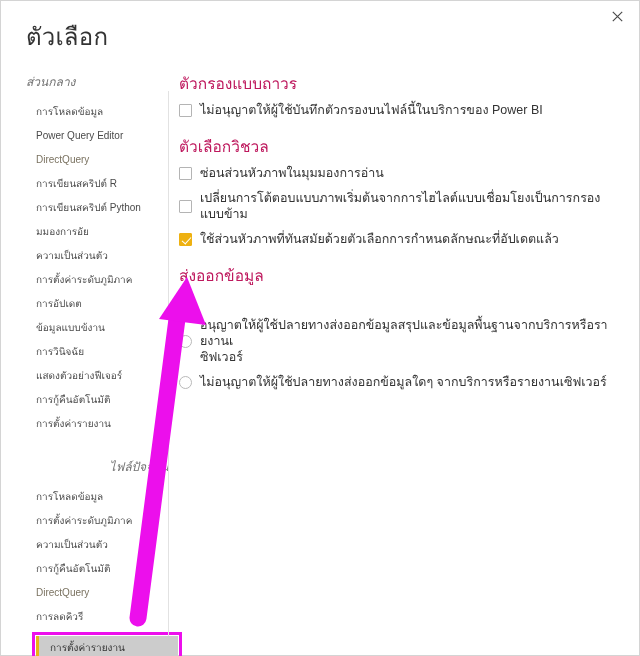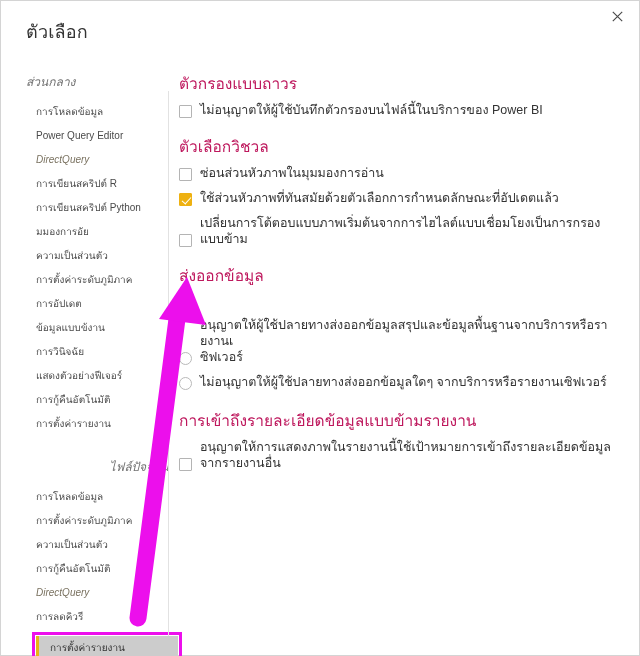--- a/index.html
+++ b/index.html
@@ -39,21 +39,21 @@
     display: flex;
     align-items: center;
     justify-content: center;
     cursor: pointer;
   }
   .close-btn svg { display: block; }
 
   .dialog-title {
     position: absolute;
     left: 25px; top: 16px;
-    font-size: 18px;
+    font-size: 24px;
     color: #333333;
     font-weight: 400;
     letter-spacing: .2px;
   }
 
   
   .body {
     flex: 1 1 auto;
     position: relative;
     display: flex;
@@ -87,21 +87,21 @@
   .nav-item {
     font-size: 10px;
     color: #4a4a4a;
     line-height: 16px;
     padding: 4px 6px 4px 14px;
     margin-left: -4px;
     cursor: pointer;
     white-space: nowrap;
     position: relative;
   }
-  .nav-item.muted { color: #7a7260; font-style: italic; }
+  .nav-item.muted { color: #7a7260; }
   .nav-item.selected {
     background: #cccccc;
     color: #333333;
   }
   .nav-item.selected::before {
     content: "";
     position: absolute;
     left: 0; top: 0; bottom: 0;
     width: 3px;
     background: #e8b317;
@@ -126,21 +126,21 @@
     color: #be185d;
     font-weight: 400;
     margin: 0 0 7px 0;
     line-height: 22px;
   }
   .section { margin-bottom: 18px; }
   .section.gap-top { margin-top: 20px; }
 
   .opt-row {
     display: flex;
-    align-items: flex-end;
+    align-items: center;
     margin: 0 0 9px 0;
     cursor: pointer;
   }
   .opt-row:last-child { margin-bottom: 0; }
 
   .opt-label {
     font-size: 12.5px;
     line-height: 16px;
     color: #333333;
     padding-left: 8px;
@@ -261,26 +261,26 @@
         </div>
       </div>
 
       <div class="section">
         <div class="section-head">ตัวเลือกวิชวล</div>
         <div class="opt-row">
           <span class="cbox"></span>
           <span class="opt-label">ซ่อนส่วนหัวภาพในมุมมองการอ่าน</span>
         </div>
         <div class="opt-row">
+          <span class="cbox"></span>
+          <span class="opt-label">เปลี่ยนการโต้ตอบแบบภาพเริ่มต้นจากการไฮไลต์แบบเชื่อมโยงเป็นการกรองแบบข้าม</span>
+        </div>
+        <div class="opt-row">
           <span class="cbox checked"></span>
           <span class="opt-label">ใช้ส่วนหัวภาพที่ทันสมัยด้วยตัวเลือกการกำหนดลักษณะที่อัปเดตแล้ว</span>
-        </div>
-        <div class="opt-row">
-          <span class="cbox"></span>
-          <span class="opt-label">เปลี่ยนการโต้ตอบแบบภาพเริ่มต้นจากการไฮไลต์แบบเชื่อมโยงเป็นการกรองแบบข้าม</span>
         </div>
       </div>
 
       <div class="section">
         <div class="section-head">ส่งออกข้อมูล</div>
 
         <div class="opt-row">
           <span class="radio on"></span>
         </div>
 
@@ -291,27 +291,20 @@
             <span class="l2">ซิฟเวอร์</span>
           </span>
         </div>
 
         <div class="opt-row">
           <span class="radio"></span>
           <span class="opt-label">ไม่อนุญาตให้ผู้ใช้ปลายทางส่งออกข้อมูลใดๆ จากบริการหรือรายงานเซิฟเวอร์</span>
         </div>
       </div>
 
-      <div class="section gap-top">
-        <div class="section-head">การเข้าถึงรายละเอียดข้อมูลแบบข้ามรายงาน</div>
-        <div class="opt-row">
-          <span class="cbox"></span>
-          <span class="opt-label">อนุญาตให้การแสดงภาพในรายงานนี้ใช้เป้าหมายการเข้าถึงรายละเอียดข้อมูลจากรายงานอื่น</span>
-        </div>
-      </div>
 
     </div>
   </div>
 
   <svg class="arrow-anno" viewBox="0 0 640 656">
     <path d="M137,617 L176,318" stroke="#ec0fec" stroke-width="17" stroke-linecap="round" fill="none"></path>
     <path d="M186,276 L205,324 L158,318 Z" fill="#ec0fec"></path>
   </svg>
 
 </div>

